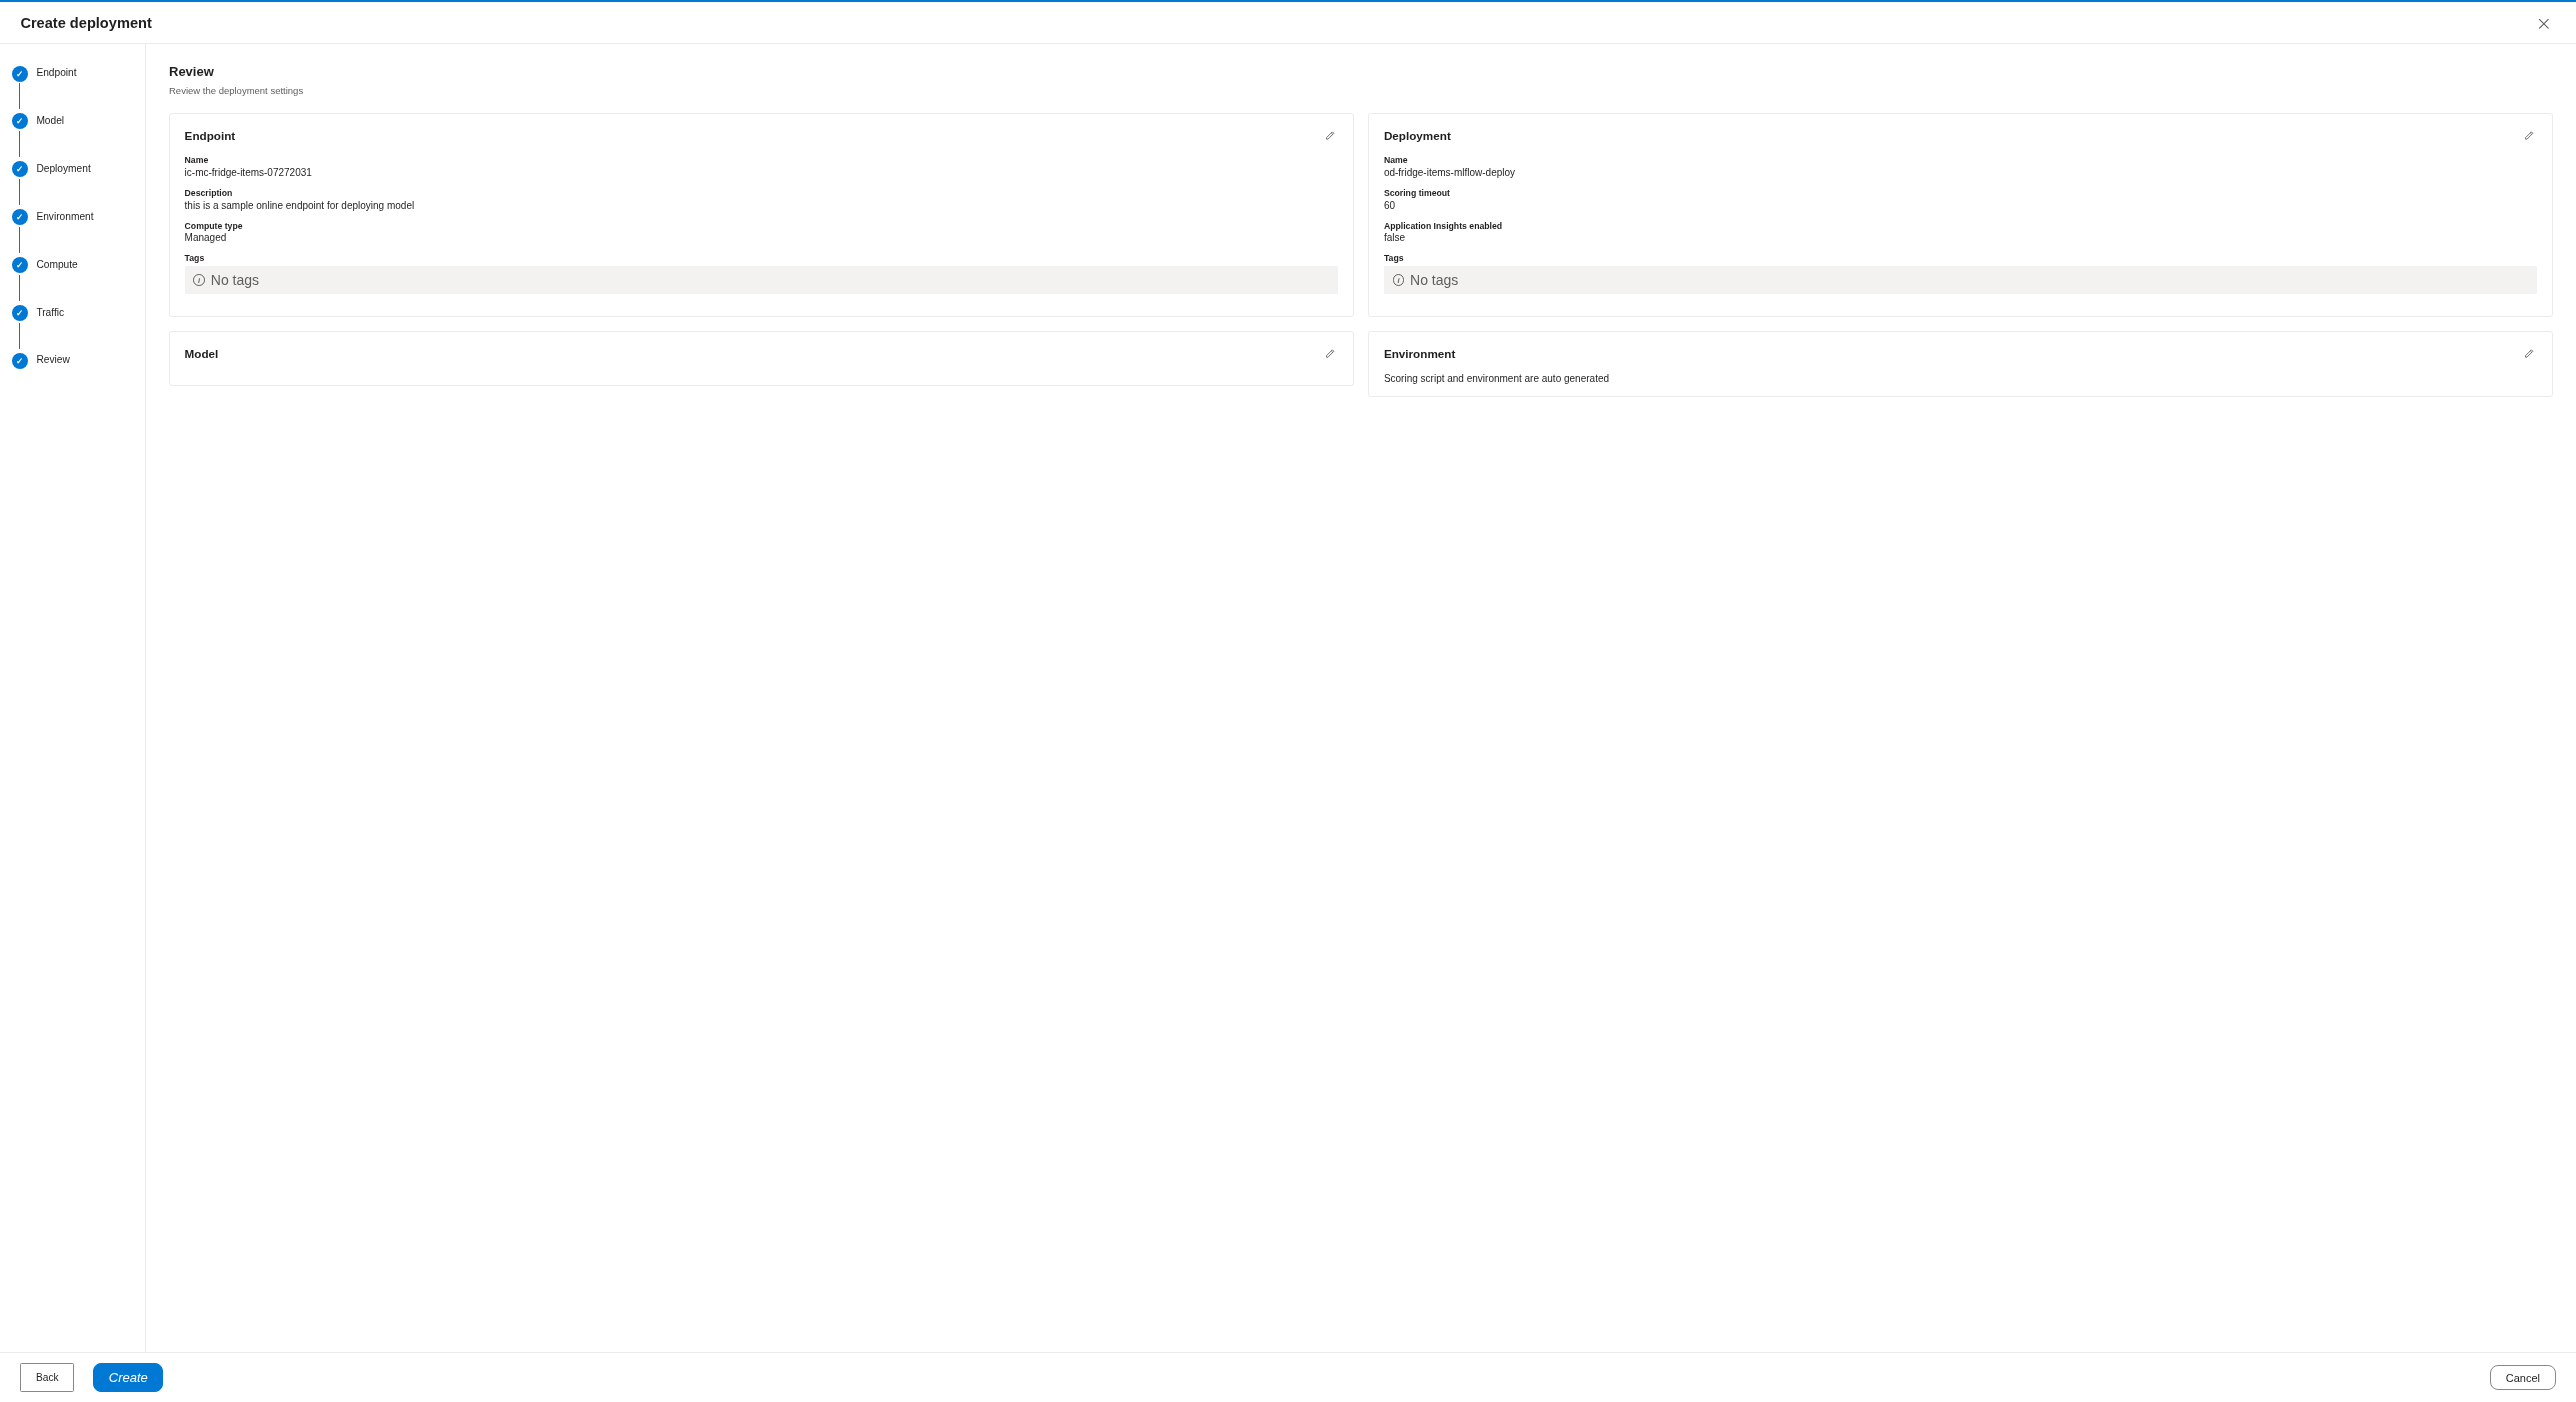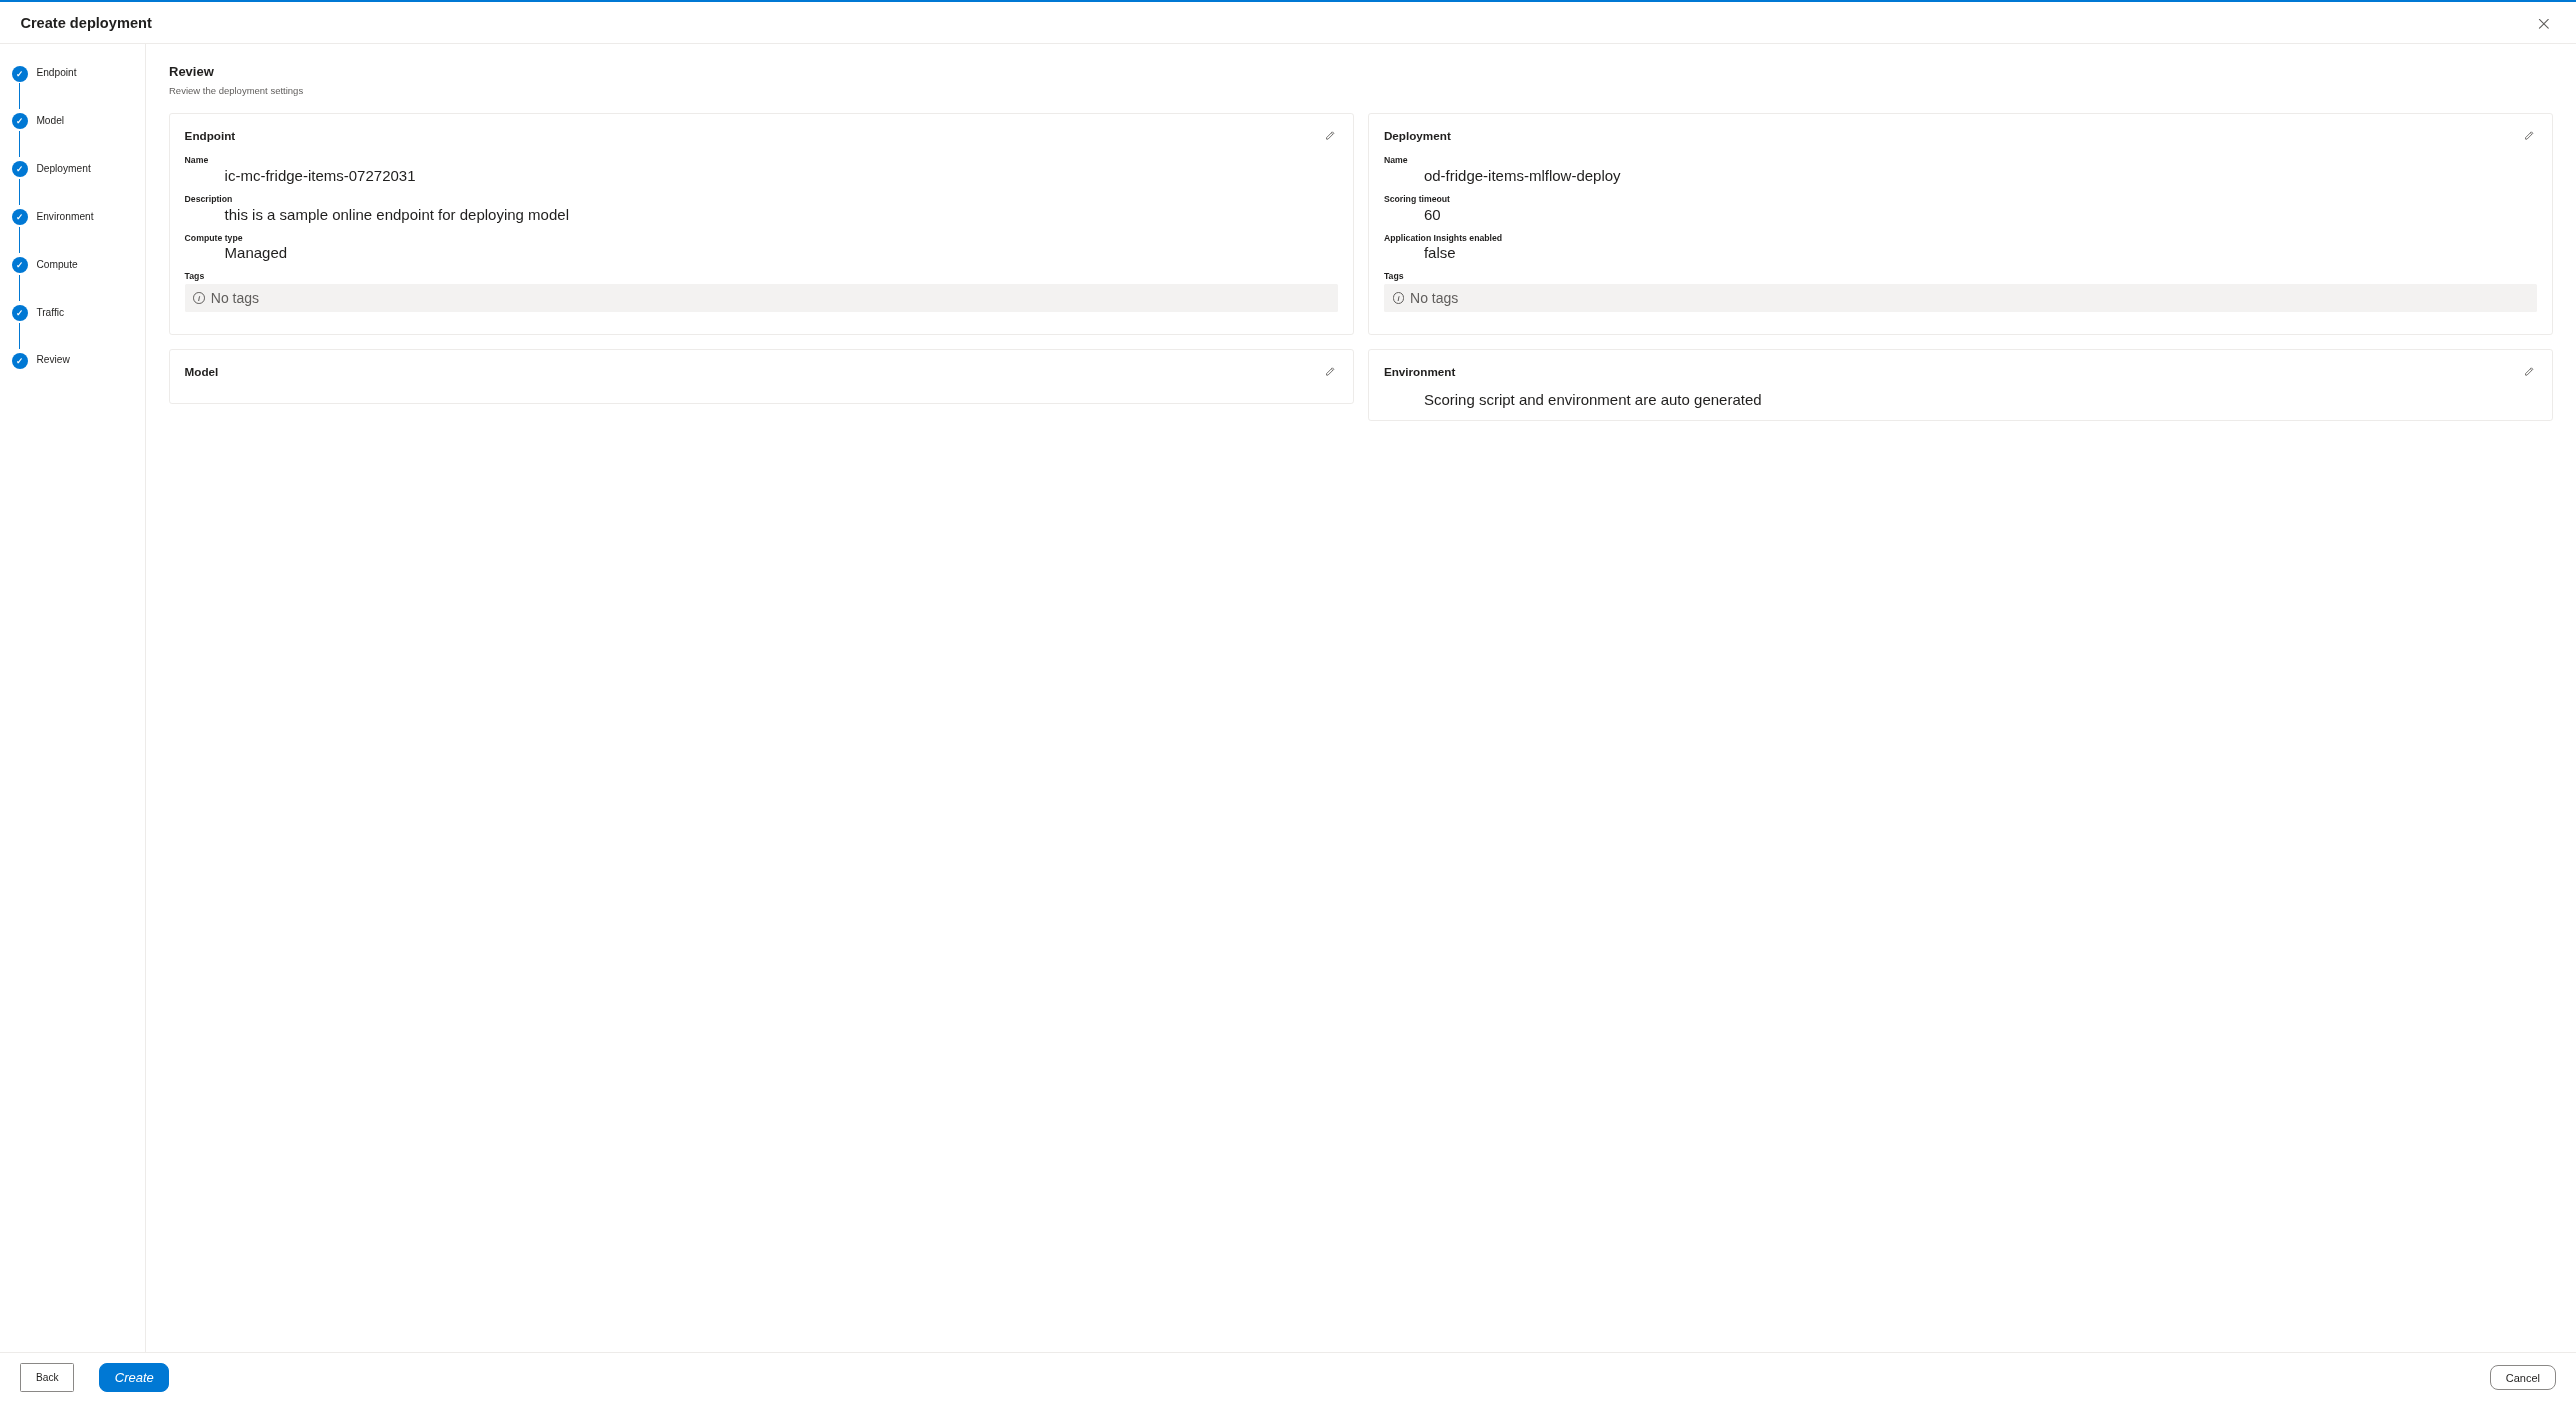--- a/index.html
+++ b/index.html
@@ -166,23 +166,22 @@
     }
 
     .field-label {
       font-size: 8.7px;
       font-weight: 600;
       color: #201f1e;
       margin-bottom: 1.5px;
     }
 
     .field-value {
-      font-size: 15px;
-      color: #201f1e;
-      margin-left: 40px;
+      font-size: 10px;
+      color: #201f1e;
     }
 
     .tags-box {
       background: #f3f2f1;
       border-radius: 1.5px;
       padding: 5.8px 8.7px;
       display: flex;
       align-items: center;
       gap: 5.8px;
       margin-top: 2.9px;
@@ -213,21 +212,21 @@
       display: flex;
       justify-content: space-between;
       align-items: center;
       padding: 10.2px 20.4px;
       border-top: 0.7px solid #edebe9;
       background: #fff;
     }
 
     .footer-left {
       display: flex;
-      gap: 25px;
+      gap: 19px;
     }
 
     .btn-secondary {
       background: #fff;
       border: 0.7px solid #8a8886;
       color: #201f1e;
       padding: 5.8px 14.6px;
       font-size: 10.2px;
       cursor: pointer;
       border-radius: 1.5px;

